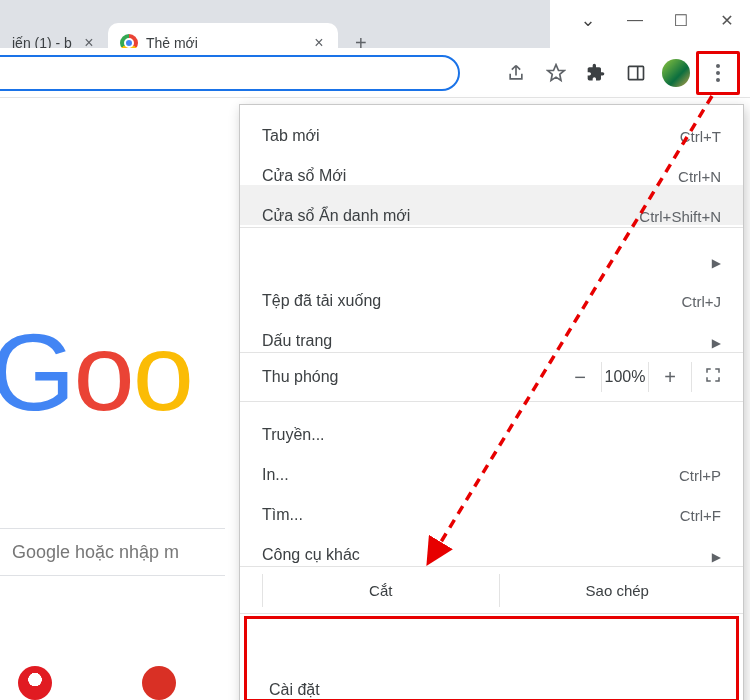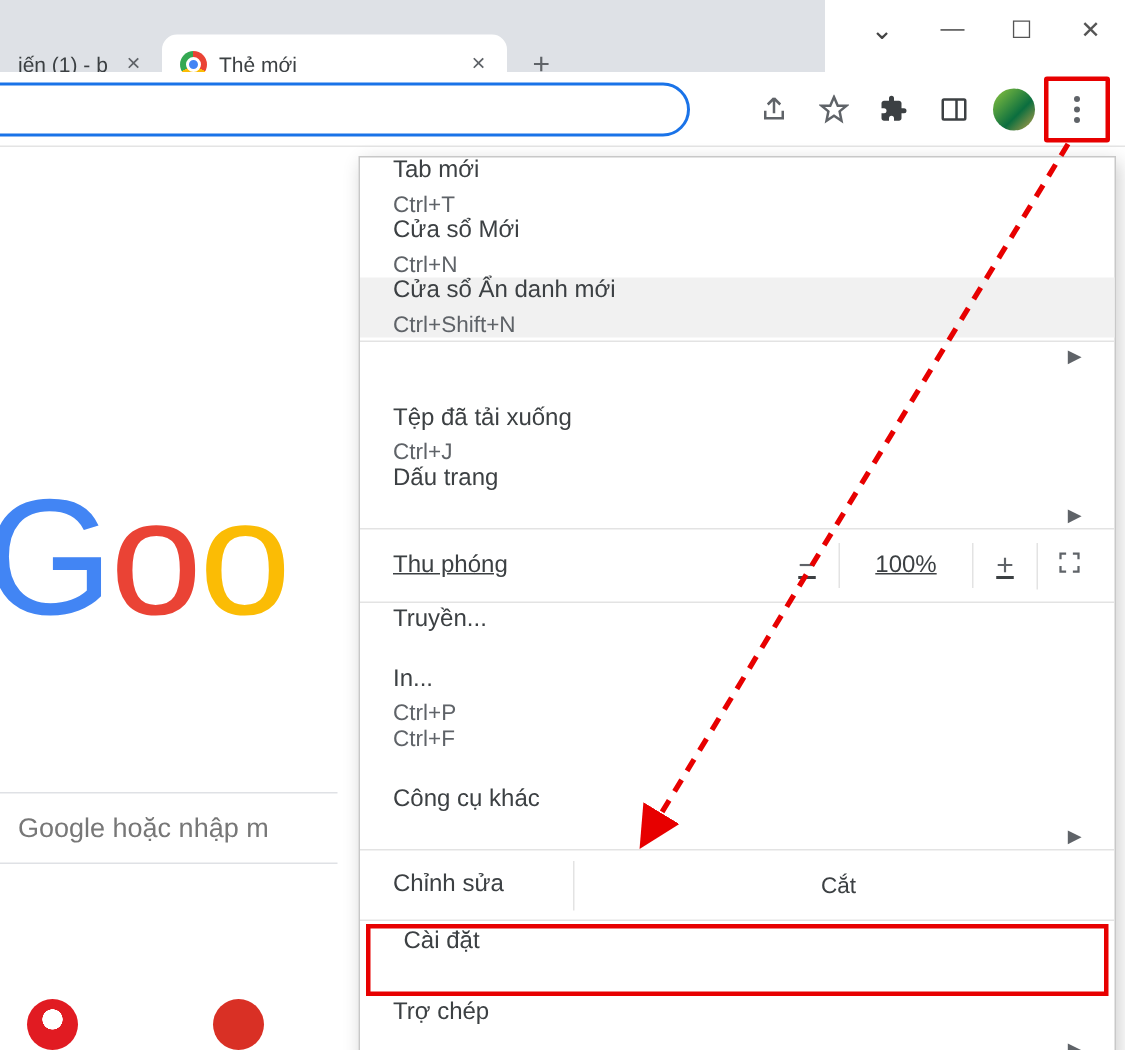--- a/index.html
+++ b/index.html
@@ -183,48 +183,47 @@
     width: 505px;
     background: #fff;
     border: 1px solid #c8c8c8;
     box-shadow: 2px 4px 12px rgba(0,0,0,0.2);
     font-size: 16px;
     color: #3c4043;
     z-index: 10;
   }
   .menu .row {
     display: flex;
-    align-items: flex-start;
+    align-items: flex-end;
     height: 40px;
     padding: 0 22px;
-    flex-direction: column;
   }
   .menu .row.hover { background:#f1f1f1; }
   .menu .sep { height:1px; background:#e3e3e3; margin:2px 0; }
   .menu .label { flex: 1; }
   .menu .shortcut { color:#5f6368; font-size:15px; }
   .menu .submenu-arrow { color:#5f6368; font-size:12px; margin-left:auto; }
 
-  .zoom-row { display:flex; align-items:center; height:44px; padding: 0 10px 0 22px; text-decoration: underline; }
+  .zoom-row { display:flex; align-items:center; height:44px; padding: 0 10px 0 22px; }
   .zoom-row .zlabel { flex:1; }
   .zoom-ctrl { display:flex; align-items:center; gap:0; }
   .zoom-btn { width:42px; text-align:center; color:#5f6368; font-size:20px; }
-  .zoom-val { width:90px; text-align:center; font-size:16px; border-left:1px solid #e3e3e3; border-right:1px solid #e3e3e3; padding:6px 0;}
+  .zoom-val { width:48px; text-align:center; font-size:16px; border-left:1px solid #e3e3e3; border-right:1px solid #e3e3e3; padding:6px 0;}
   .fullscreen-ic { width:42px; text-align:center; border-left:1px solid #e3e3e3; padding:4px 0;}
   .fullscreen-ic svg { width:18px; height:18px; }
 
   .edit-row { display:flex; align-items:center; height:42px; padding:0 8px 0 22px; }
   .edit-row .elabel { flex:0 0 120px; }
   .edit-btn { flex:1; text-align:center; border-left:1px solid #e3e3e3; padding:8px 0; font-size:15px;}
 
   .highlight-settings {
     border: 3px solid #e70000;
     margin: 2px 4px;
   }
-  .highlight-settings .row { height: 42px; }
+  .highlight-settings .row { height: 42px; margin-top: 38px; }
 
   
   .arrow-svg {
     position:absolute;
     top: 60px; left: 0;
     width: 750px; height: 640px;
     pointer-events: none;
     z-index: 20;
   }
 </style>
@@ -339,30 +338,31 @@
   </div>
   <div class="sep"></div>
   <div class="row">
     <span class="label">Truyền...</span>
   </div>
   <div class="row">
     <span class="label">In...</span>
     <span class="shortcut">Ctrl+P</span>
   </div>
   <div class="row">
+    <span class="label">Tìm...</span>
     <span class="shortcut">Ctrl+F</span>
   </div>
   <div class="row">
     <span class="label">Công cụ khác</span>
     <span class="submenu-arrow">▶</span>
   </div>
   <div class="sep"></div>
   <div class="edit-row">
-    <span class="elabel">Chỉnh sửa</span>
     <div class="edit-btn">Cắt</div>
+    <div class="edit-btn">Sao chép</div>
   </div>
   <div class="sep"></div>
   <div class="highlight-settings">
     <div class="row">
       <span class="label">Cài đặt</span>
     </div>
   </div>
   <div class="row">
     <span class="label">Trợ chép</span>
     <span class="submenu-arrow">▶</span>

